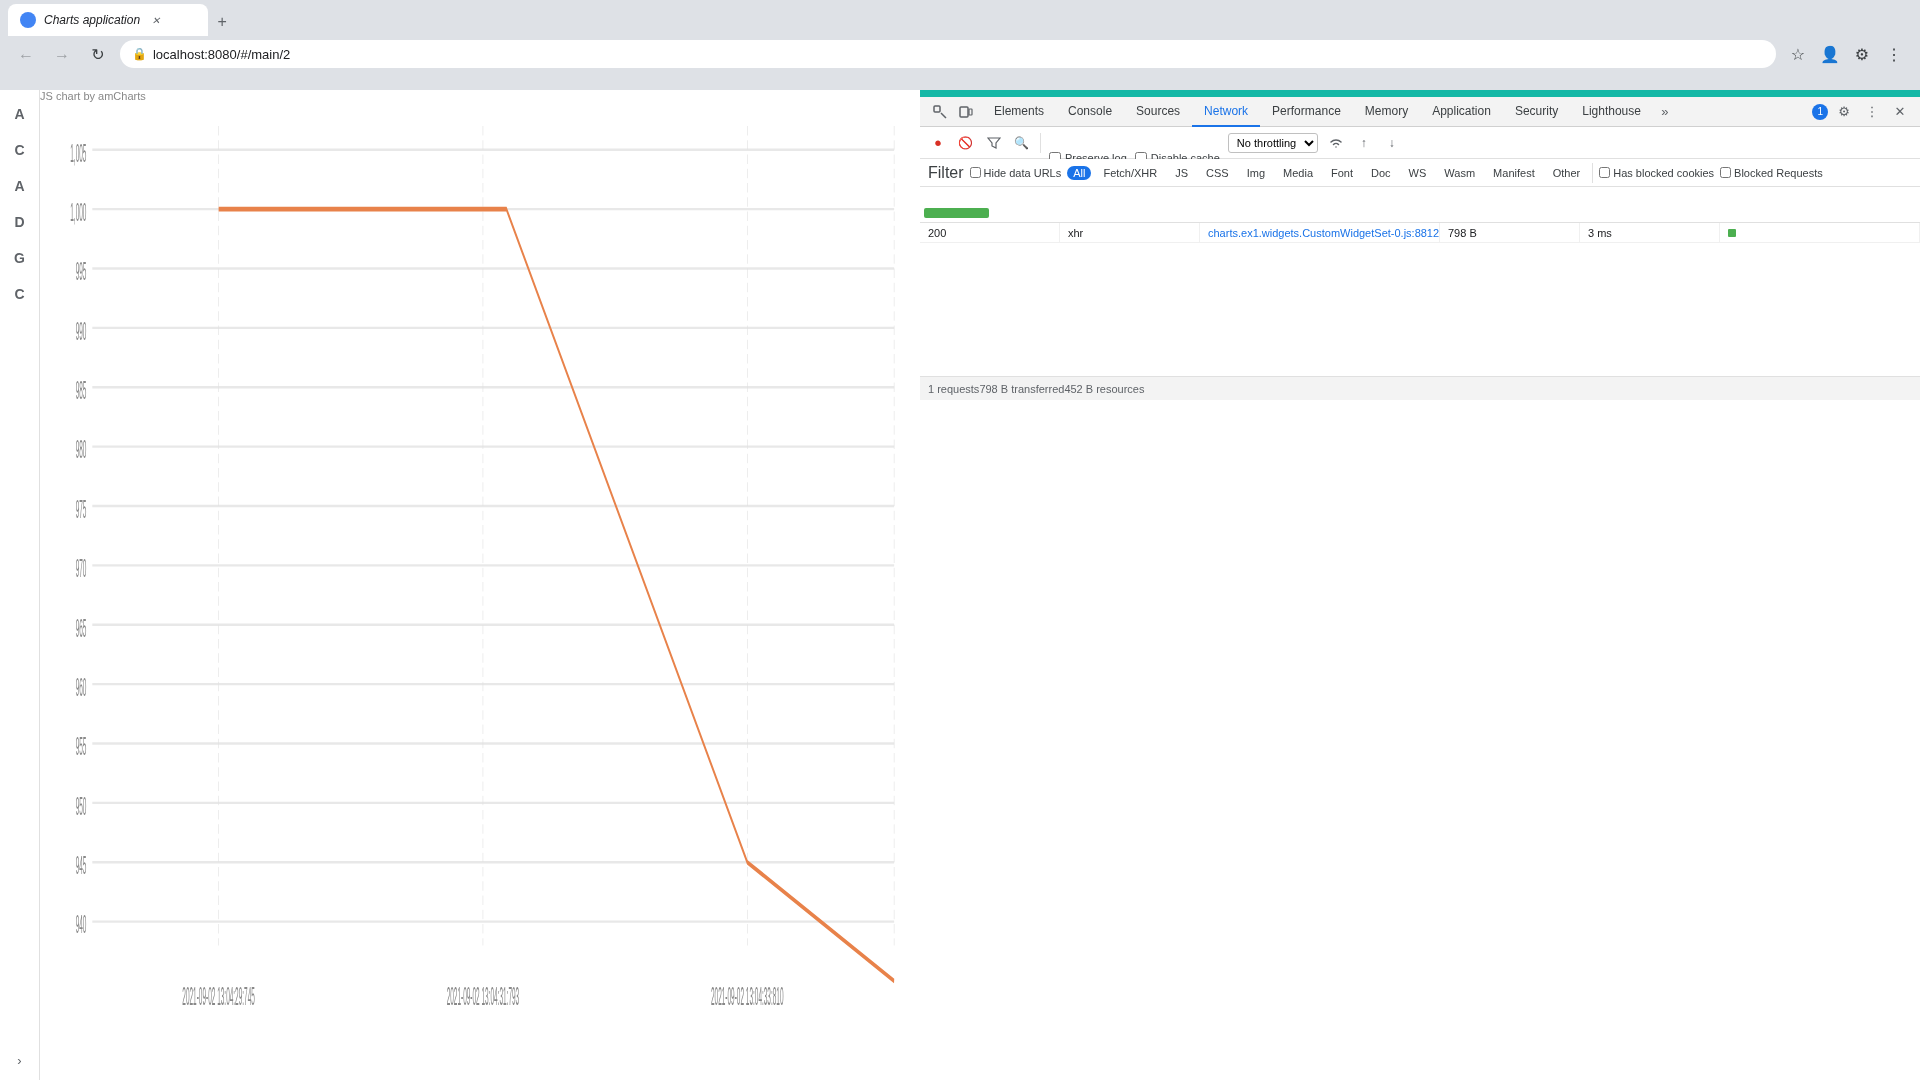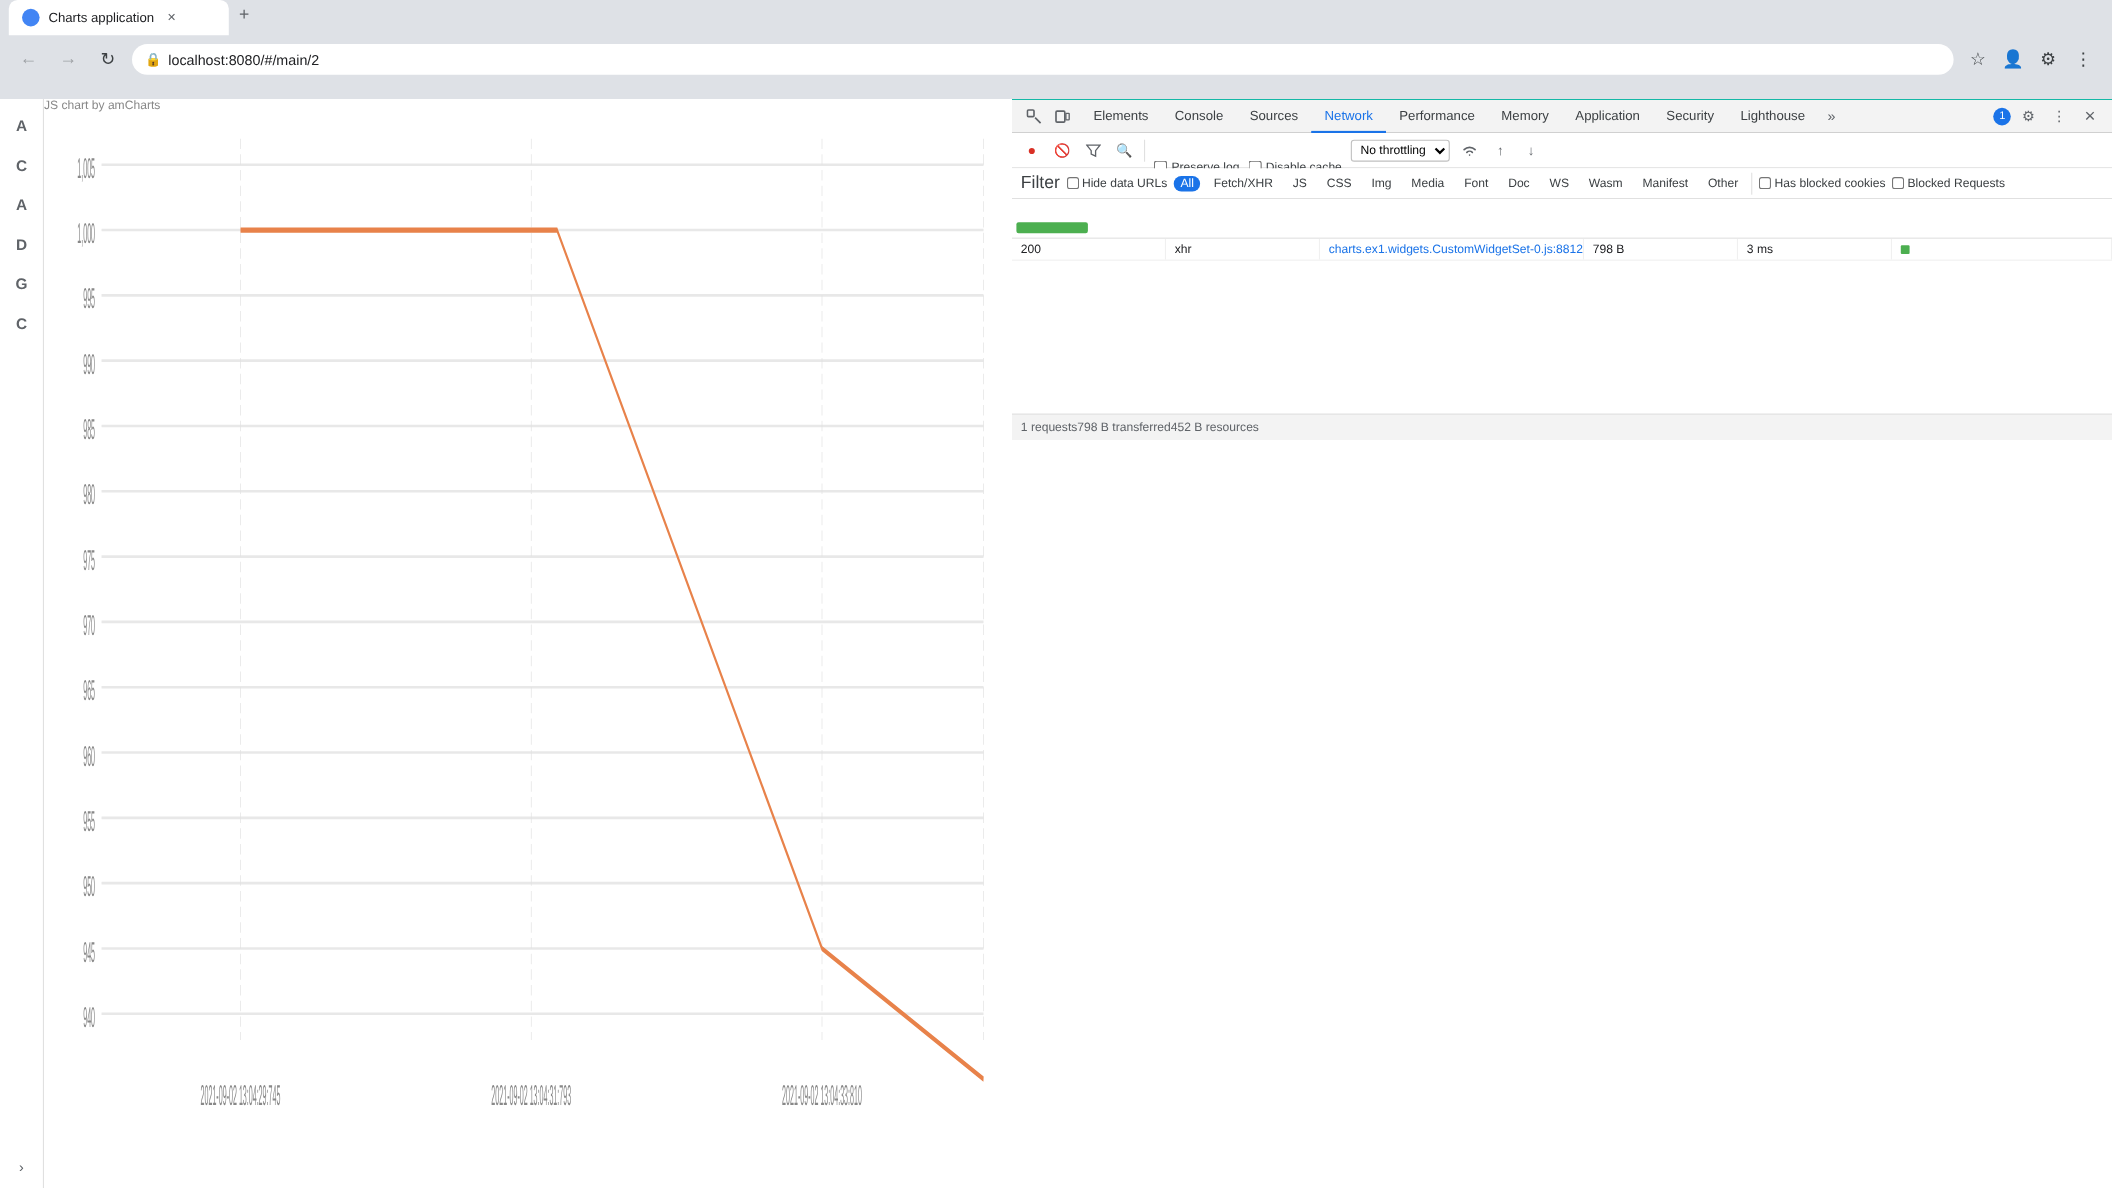--- a/index.html
+++ b/index.html
@@ -1,20 +1,20 @@
 <!DOCTYPE html>
 <html><head>
   <meta charset="utf-8">
   <style>
     * { box-sizing: border-box; margin: 0; padding: 0; }
     body { font-family: 'Segoe UI', Arial, sans-serif; font-size: 12px; background: #fff; overflow: hidden; width: 1920px; height: 1080px; }
 
     
     .browser-chrome { background: #dee1e6; height: 90px; }
-    .tab-bar { display: flex; height: 36px; padding: 0 8px; }
+    .tab-bar { display: flex; align-items: flex-end; height: 36px; padding: 0 8px; font-style: italic; }
     .tab { background: #fff; border-radius: 8px 8px 0 0; padding: 0 12px; height: 32px; display: flex; align-items: center; gap: 8px; font-size: 12px; color: #202124; min-width: 200px; }
     .tab-favicon { width: 16px; height: 16px; background: #4285f4; border-radius: 50%; display: flex; align-items: center; justify-content: center; }
     .tab-close { width: 16px; height: 16px; border-radius: 50%; display: flex; align-items: center; justify-content: center; cursor: pointer; font-size: 10px; color: #5f6368; }
     .new-tab-btn { width: 28px; height: 28px; border-radius: 50%; display: flex; align-items: center; justify-content: center; cursor: pointer; color: #5f6368; font-size: 16px; }
     .address-bar { background: #dee1e6; height: 36px; display: flex; align-items: center; padding: 0 12px; gap: 8px; }
     .nav-btn { width: 28px; height: 28px; border-radius: 50%; display: flex; align-items: center; justify-content: center; cursor: pointer; color: #3c4043; font-size: 16px; }
     .nav-btn.disabled { opacity: 0.4; cursor: default; }
     .url-bar { flex: 1; background: #fff; border-radius: 16px; height: 28px; display: flex; align-items: center; padding: 0 12px; gap: 6px; font-size: 13px; color: #202124; }
     .url-icon { color: #5f6368; font-size: 12px; }
     .address-actions { display: flex; align-items: center; gap: 4px; }
@@ -24,21 +24,21 @@
     .sidebar { width: 40px; background: #fff; border-right: 1px solid #e0e0e0; display: flex; flex-direction: column; align-items: center; padding-top: 8px; gap: 4px; }
     .sidebar-item { width: 32px; height: 32px; border-radius: 4px; display: flex; align-items: center; justify-content: center; cursor: pointer; font-size: 14px; font-weight: bold; color: #5f6368; }
 
     .content-wrapper { flex: 1; display: flex; flex-direction: row; overflow: hidden; }
 
     
     .chart-area { flex: 1; background: #fff; padding: 20px; position: relative; min-height: 0; }
     .chart-label { font-size: 11px; color: #888; position: absolute; top: 0; left: 0; }
 
     
-    .devtools { height: 310px; background: #fff; border-top: 1px solid #14b8a6; display: flex; flex-direction: column; }
+    .devtools { height: 310px; background: #fff; border-top: 7px solid #14b8a6; display: flex; flex-direction: column; }
     .devtools-header { display: flex; align-items: center; background: #f3f3f3; border-bottom: 1px solid #d0d0d0; height: 30px; padding: 0 8px; gap: 4px; }
     .devtools-actions { display: flex; align-items: center; gap: 2px; }
     .devtools-btn { width: 24px; height: 24px; border-radius: 3px; display: flex; align-items: center; justify-content: center; cursor: pointer; color: #5f6368; font-size: 13px; }
     .devtools-tabs { display: flex; align-items: center; flex: 1; overflow: hidden; }
     .devtools-tab { padding: 0 12px; height: 30px; display: flex; align-items: center; font-size: 12px; color: #3c4043; cursor: pointer; border-bottom: 2px solid transparent; white-space: nowrap; }
     .devtools-tab.active { color: #1a73e8; border-bottom-color: #1a73e8; }
     .devtools-end-actions { display: flex; align-items: center; gap: 4px; margin-left: auto; }
     .badge { background: #1a73e8; color: #fff; border-radius: 8px; padding: 0 5px; font-size: 10px; height: 16px; display: flex; align-items: center; }
 
     

